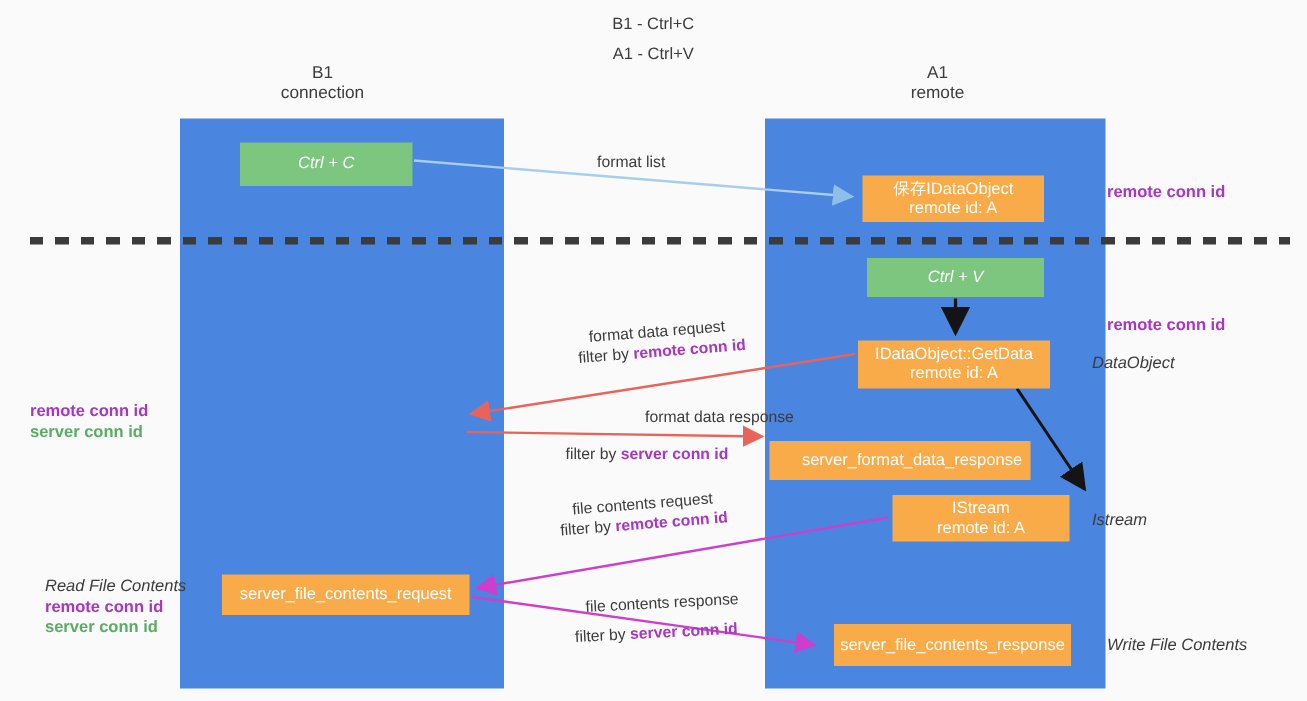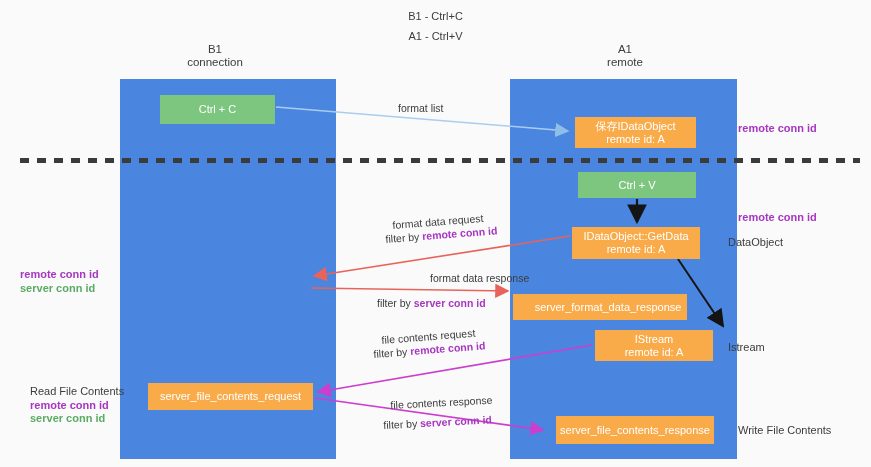--- a/index.html
+++ b/index.html
@@ -43,38 +43,38 @@
 
   
   .node{
     box-sizing:border-box;
     display:flex;align-items:center;justify-content:center;
     text-align:center;
     color:#ffffff;
     font-size:11px;line-height:13px;
     white-space:pre-line;
   }
-  .node.green{background:#7dc67f;}
+  .node.green{background:#7dc67f;font-style:italic;}
   .node.orange{background:#f9ab49;}
 
   #n-ctrlc   {left:160px;top:95px; width:115px;height:29px;}
   #n-idataobj{left:575px;top:117px;width:121px;height:31px;}
   #n-ctrlv   {left:578px;top:172px;width:118px;height:26px;}
   #n-getdata {left:572px;top:227px;width:128px;height:32px;}
   #n-sfdreq  {left:152px;top:268px;width:157px;height:27px;}
   #n-sfdresp {left:513px;top:294px;width:174px;height:26px;padding-left:16px;}
   #n-istream {left:595px;top:330px;width:118px;height:31px;}
   #n-sfcreq  {left:148px;top:383px;width:165px;height:27px;}
   #n-sfcresp {left:556px;top:416px;width:158px;height:28px;}
 
   
   .side{font-size:11px;line-height:13.5px;}
   .side .purple{color:#a736c0;font-weight:bold;}
   .side .green{color:#5aab63;font-weight:bold;}
-  .side .plain{color:#3c3c3c;}
+  .side .plain{color:#3c3c3c;font-style:italic;}
 
   #side-r1{left:738px;top:122px;}
   #side-r2{left:738px;top:211px;}
   #side-r3{left:728px;top:236px;}
   #side-r4{left:728px;top:341px;}
   #side-r5{left:738px;top:424px;}
 
   #side-l1{left:20px;top:268px;width:96px;text-align:left;}
   #side-l2{left:30px;top:385px;width:110px;text-align:left;}
 

